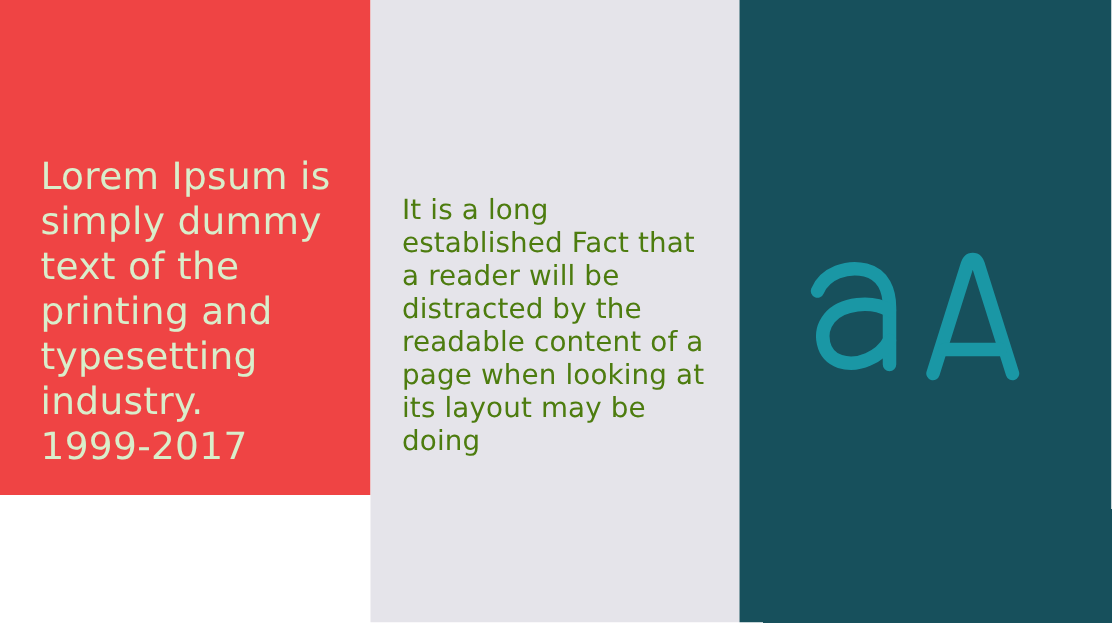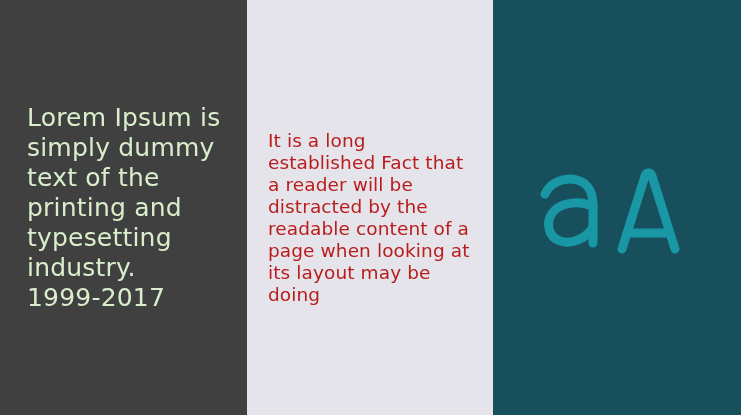--- a/index.html
+++ b/index.html
@@ -16,22 +16,22 @@
     width: 741px;
     height: 415px;
     display: flex;
     flex-direction: row;
     overflow: hidden;
   }
 
   
   .panel-green {
     width: 247px;
-    height: 415px;
-    background: #404040;
+    height: 330px;
+    background: #ef4444;
     position: relative;
     flex: 0 0 247px;
   }
   .green-text {
     position: absolute;
     left: 27px;
     top: 103px;
     width: 205px;
     color: #d9eecb;
     font-size: 25px;
@@ -48,21 +48,21 @@
     height: 415px;
     background: #e5e4ea;
     position: relative;
     flex: 0 0 246px;
   }
   .light-text {
     position: absolute;
     left: 21px;
     top: 130px;
     width: 208px;
-    color: #b91c1c;
+    color: #4d7c0f;
     font-size: 18.5px;
     line-height: 22px;
     letter-spacing: 0.1px;
     white-space: pre-line;
     font-family: "DejaVu Sans", sans-serif;
     font-weight: 400;
   }
 
   
   .panel-dark {

